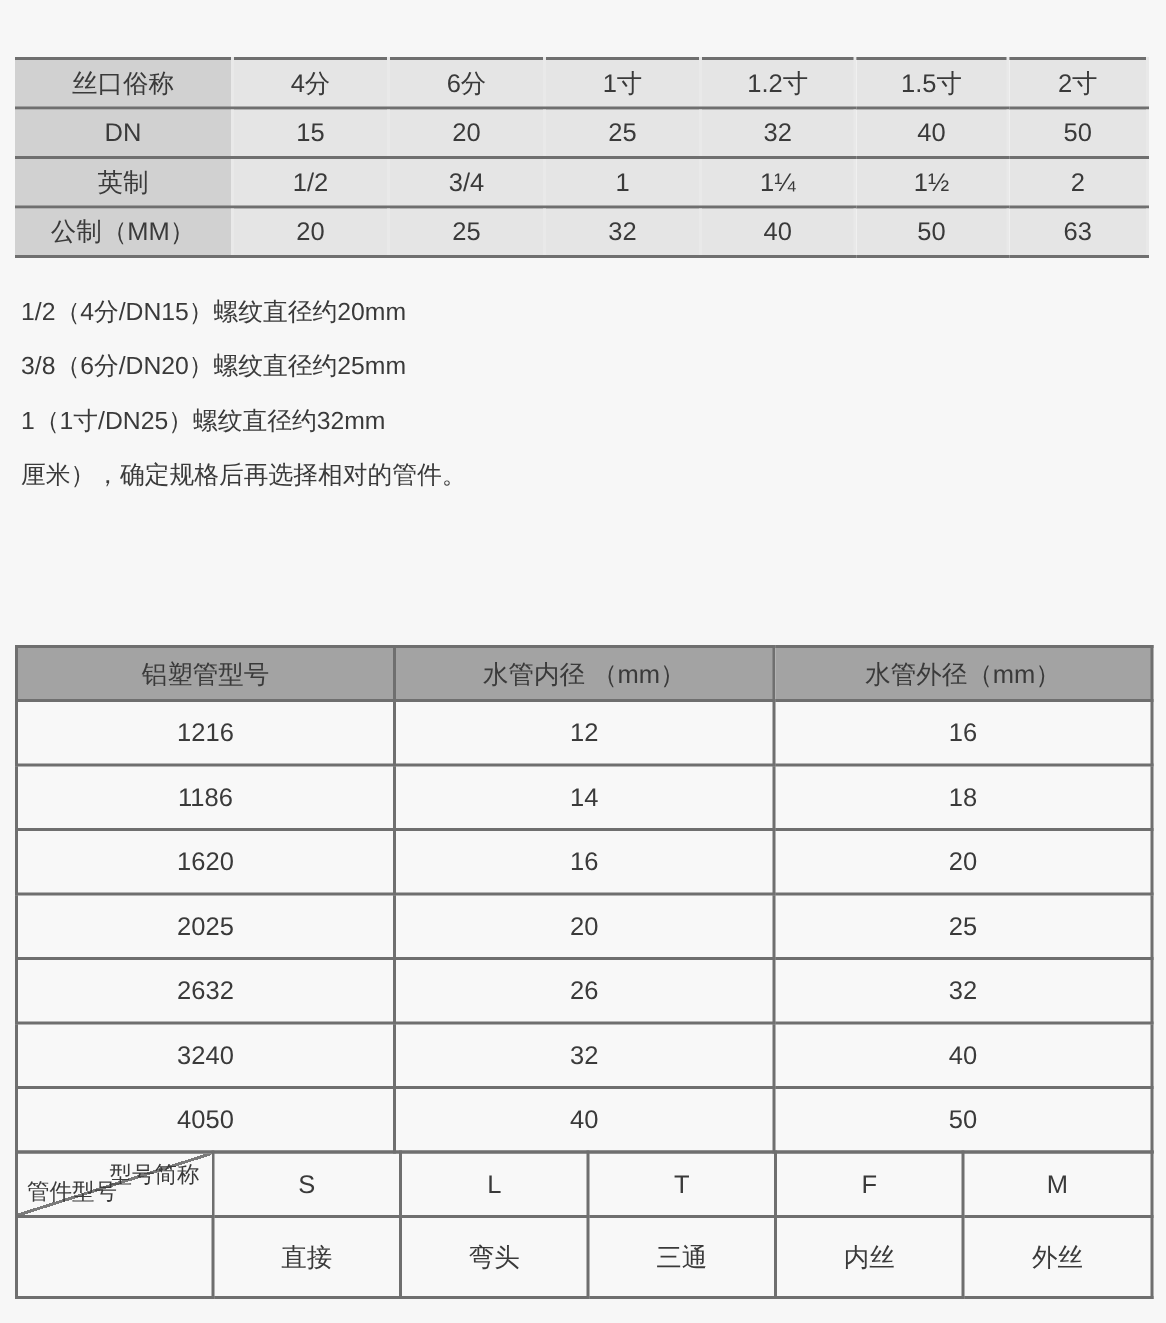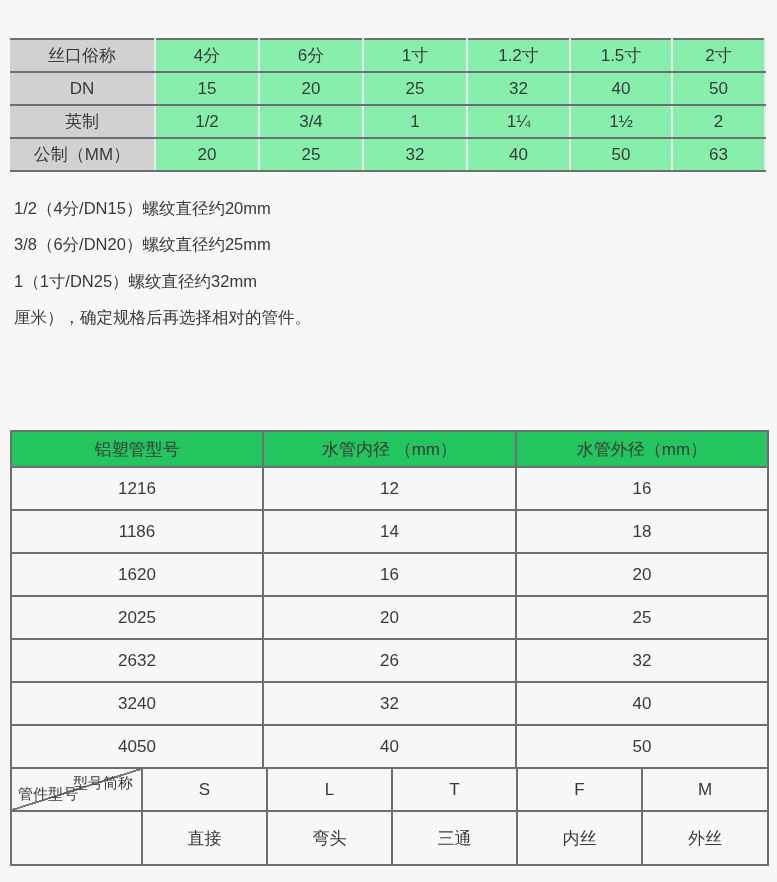--- a/index.html
+++ b/index.html
@@ -12,36 +12,36 @@
     position: relative;
     overflow: hidden;
   }
   table { border-collapse: collapse; table-layout: fixed; position: absolute; }
   td { text-align: center; font-size: 17px; font-weight: 400; padding: 0; overflow: hidden; }
 
   
   #thread-table { left: 10px; top: 38px; width: 755px; }
   #thread-table td {
     height: 33px;
-    background: #86efac;
+    background: #e5e5e5;
     border-top: 2px solid #6f6f6f;
     border-bottom: 2px solid #6f6f6f;
     border-left: 2px solid #e9e9e9;
     border-right: 2px solid #e9e9e9;
   }
   #thread-table td.rowlabel { background: #d1d1d1; border-left: 0; }
 
   
   .notes { position: absolute; left: 14px; top: 190px; width: 758px; font-size: 16.5px; line-height: 36.3px; }
   .notes p { margin: 0; white-space: nowrap; }
 
   
   #pipe-table { left: 10px; top: 430px; width: 757px; }
   #pipe-table td { border: 2px solid #6f6f6f; background: #f8f8f8; height: 43px; }
-  #pipe-table tr.head td { background: #22c55e; height: 36px; }
+  #pipe-table tr.head td { background: #a3a3a3; height: 36px; }
 
   
   #fitting-table { left: 10px; top: 767px; width: 757px; }
   #fitting-table td { border: 2px solid #6f6f6f; background: #f8f8f8; }
   #fitting-table tr.frow td { height: 43px; }
   #fitting-table tr.srow td { height: 54px; }
   td.diag { position: relative; }
   .diag .slash {
     position: absolute; inset: 0;
     background: linear-gradient(to bottom right,

